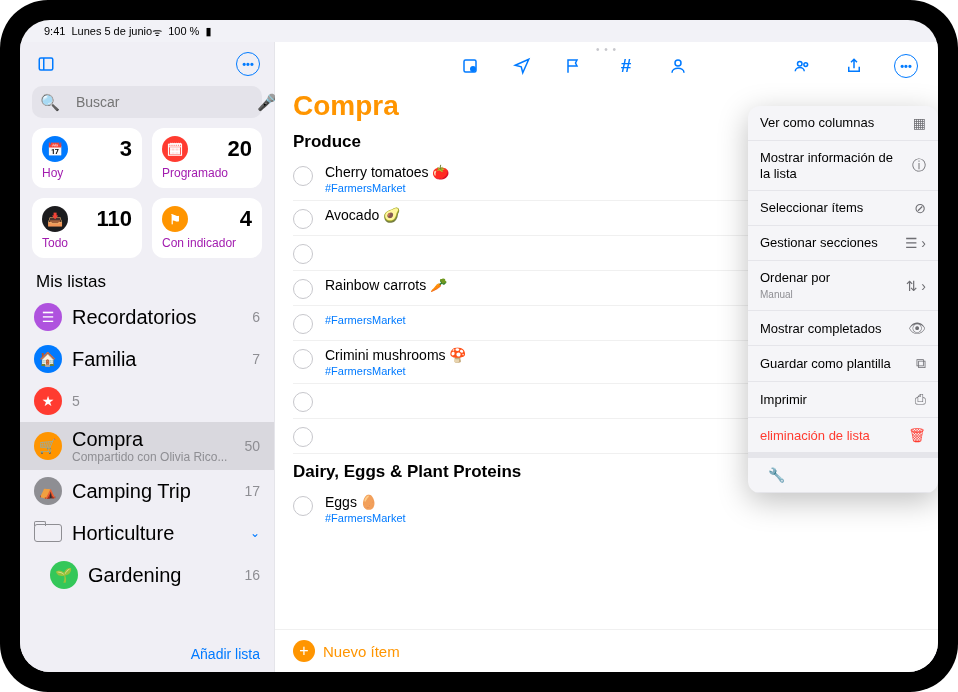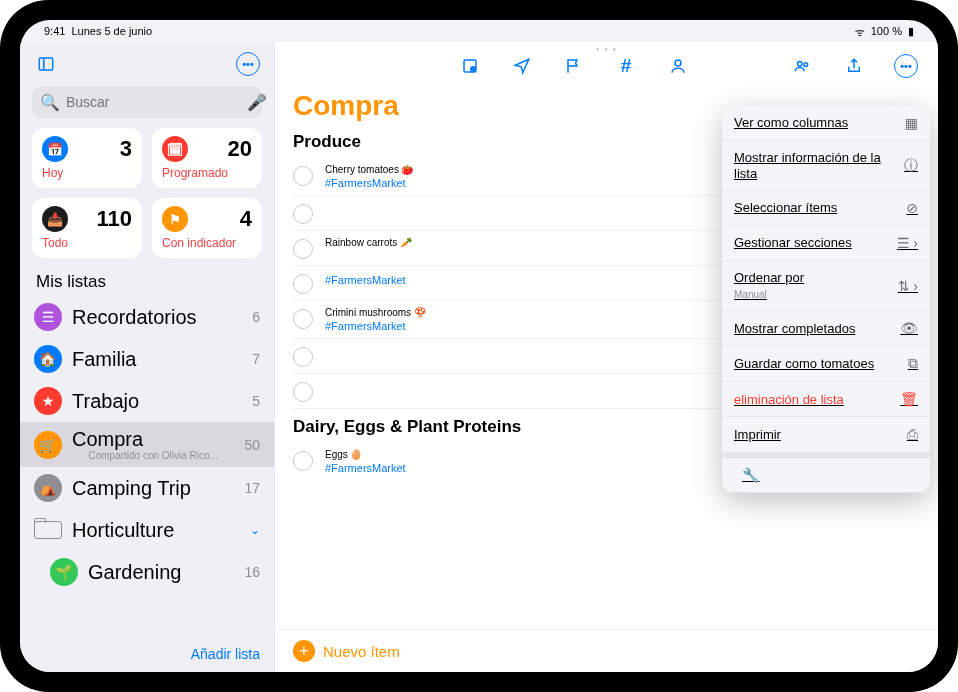--- a/index.html
+++ b/index.html
@@ -1,64 +1,64 @@
 <!DOCTYPE html>
 <html><head>
 <meta charset="utf-8">
 <style>
 * { margin: 0; padding: 0; box-sizing: border-box; font-family: -apple-system, BlinkMacSystemFont, 'Segoe UI', Helvetica, Arial, sans-serif; }
 body { background: #fff; display: flex; justify-content: center; align-items: center; min-height: 692px; }
 .device { width: 958px; height: 692px; background: #000; border-radius: 48px; padding: 20px; position: relative; }
 .screen { width: 100%; height: 100%; background: #f2f2f7; border-radius: 30px; overflow: hidden; position: relative; display: flex; flex-direction: column; }
-.status-bar { height: 22px; display: flex; justify-content: space-between; align-items: center; padding: 0 24px; font-size: 11px; color: #000; }
+.status-bar { height: 22px; display: flex; justify-content: flex-start; align-items: center; padding: 0 24px; font-size: 11px; color: #000; }
 .status-left { display:flex; gap:6px; align-items:center;}
 .status-right { display:flex; gap:6px; align-items:center;}
 .pill { width: 48px; height: 5px; background:#000; border-radius: 3px; position:absolute; left:50%; top:24px; transform:translateX(-50%);}
 .app { flex:1; display:flex; overflow:hidden; }
 .sidebar { width: 255px; background:#f0eff5; display:flex; flex-direction:column; border-right:1px solid #e5e5ea; }
 .sidebar-top { display:flex; justify-content:space-between; padding: 8px 12px 4px; }
 .icon-btn { width:28px; height:28px; display:flex; align-items:center; justify-content:center; color:#007aff; font-size:18px; cursor:pointer; }
 .icon-circle { width:24px;height:24px;border:1.8px solid #007aff;border-radius:50%;display:flex;align-items:center;justify-content:center;font-size:11px;color:#007aff;font-weight:700;}
 .search-bar { margin: 4px 12px 10px; background:#e4e3ea; border-radius:10px; height:32px; display:flex; align-items:center; padding:0 8px; color:#8e8e93; }
-.search-bar input { border:none; background:transparent; flex:1; margin-left:6px; font-size:14px; outline:none; }
+.search-bar input { border:none; background:transparent; flex:1; margin-left:16px; font-size:14px; outline:none; }
 .smart-grid { display:grid; grid-template-columns:1fr 1fr; gap:10px; padding:0 12px; }
 .smart-card { background:#fff; border-radius:12px; padding:8px 10px; display:flex; flex-direction:column; position:relative; cursor:pointer; }
 .smart-card .top-row{display:flex;justify-content:space-between;align-items:center;}
 .smart-icon { width:26px;height:26px;border-radius:50%;display:flex;align-items:center;justify-content:center;color:#fff;font-size:13px;font-weight:600;}
 .smart-count { font-size:22px; font-weight:700; }
-.smart-label { font-size:12px; color:#ef4444; margin-top:4px; }
+.smart-label { font-size:12px; color:#a21caf; margin-top:4px; }
 .mylists-h { font-size:17px; font-weight:400; padding: 14px 16px 4px; }
 .mylists { flex:1; overflow-y:auto; }
 .list-row { display:flex; align-items:center; padding:6px 14px; gap:10px; cursor:pointer; min-height:42px; }
 .list-row.selected { background:#d9d8de; }
 .list-icon { width:28px;height:28px;border-radius:50%;display:flex;align-items:center;justify-content:center;color:#fff;font-size:14px;}
 .list-name { flex:1; font-size:20px; }
-.list-sub { font-size:10px; color:#8e8e93; display:block; margin-top:-1px;text-align:center;}
+.list-sub { font-size:12px; color:#8e8e93; display:block; margin-top:-1px;}
 .list-count { font-size:14px; color:#8e8e93; }
 .folder-icon{width:28px;height:18px;border:1.5px solid #8e8e93;border-radius:3px;position:relative;}
 .folder-icon::before{content:'';position:absolute;top:-4px;left:-1.5px;width:10px;height:4px;border:1.5px solid #8e8e93;border-bottom:none;border-radius:2px 2px 0 0;}
 .chevron{color:#007aff;font-size:12px;}
 .sidebar-footer { padding:10px 14px; text-align:right; font-size:14px; color:#007aff; font-weight:500; cursor:pointer; }
 .main { flex:1; background:#fff; display:flex; flex-direction:column; position:relative; }
 .dots{position:absolute;top:2px;left:50%;transform:translateX(-50%);color:#c7c7cc;font-size:10px;letter-spacing:1px;}
 .toolbar { display:flex; justify-content:flex-end; gap:24px; padding:10px 18px 6px; }
 .toolbar .icon-btn{font-size:19px;}
 .content { flex:1; overflow-y:auto; padding: 4px 18px 0; }
 .title { font-size:28px; font-weight:700; color:#ff9500; margin-bottom:10px; }
 .section-h { font-size:17px; font-weight:700; margin:8px 0 6px; display:flex; justify-content:space-between; align-items:center; }
 .reminder { display:flex; align-items:flex-start; gap:12px; padding:6px 0; border-bottom:1px solid #f0f0f0; }
 .reminder:last-child{border-bottom:none;}
 .circle { width:20px; height:20px; border:1.5px solid #c7c7cc; border-radius:50%; margin-top:2px; flex-shrink:0; cursor:pointer; }
 .r-body { flex:1; }
-.r-title { font-size:10px; }
+.r-title { font-size:14px; }
 .r-tag { font-size:11px; color:#007aff; margin-top:2px; }
 .r-thumb{width:28px;height:28px;background:linear-gradient(135deg,#8b7355,#5a4a3a);border-radius:4px;margin-top:3px;display:inline-block;}
 .main-footer { padding:10px 18px; display:flex; align-items:center; gap:8px; color:#ff9500; font-size:15px; font-weight:500; cursor:pointer; border-top:1px solid #f0f0f0; }
 .plus-circ{width:22px;height:22px;background:#ff9500;border-radius:50%;color:#fff;display:flex;align-items:center;justify-content:center;font-size:16px;}
-.popover { position:absolute; right:8px; top:64px; width:208px; background:#f5f5f8; border-radius:12px; box-shadow:0 8px 30px rgba(0,0,0,.25); overflow:hidden; z-index:10; font-size:13px;text-decoration:underline; }
+.popover { position:absolute; right:0; top:64px; width:190px; background:#f5f5f8; border-radius:12px; box-shadow:0 8px 30px rgba(0,0,0,.25); overflow:hidden; z-index:10; font-size:13px; }
 .pop-item { display:flex; justify-content:space-between; align-items:center; padding:9px 12px; border-bottom:1px solid #e5e5ea; cursor:pointer; }
 .pop-item .lbl{flex:1;line-height:1.2;}
 .pop-item .sub{font-size:10px;color:#8e8e93;}
 .pop-item .ic{color:#6e6e73;font-size:14px;margin-left:8px;}
 .pop-item.danger .lbl{color:#ff3b30;}
 .pop-item.danger .ic{color:#ff3b30;}
 .pop-sep{height:5px;background:#e5e5ea;}
 .svg-ic{width:18px;height:18px;}
 .sect-chev{color:#ff9500;font-size:12px;}
 </style>
@@ -138,21 +138,20 @@
           <div class="list-name">Recordatorios</div>
           <div class="list-count">6</div>
         </div>
         <div class="list-row">
           <div class="list-icon" style="background:#007aff">🏠</div>
           <div class="list-name">Familia</div>
           <div class="list-count">7</div>
         </div>
         <div class="list-row">
           <div class="list-icon" style="background:#ff3b30">★</div>
-          <div class="list-name">Trabajo</div>
           <div class="list-count">5</div>
         </div>
         <div class="list-row selected">
           <div class="list-icon" style="background:#ff9500">🛒</div>
           <div style="flex:1">
             <div class="list-name">Compra</div>
             <span class="list-sub">Compartido con Olivia Rico...</span>
           </div>
           <div class="list-count">50</div>
         </div>
@@ -229,20 +228,26 @@
 
         <div class="reminder">
           <div class="circle"></div>
           <div class="r-body">
                 <div class="r-title">Cherry tomatoes 🍅</div>
                 <div class="r-tag">#FarmersMarket</div>
               </div>
         </div>
         <div class="reminder">
           <div class="circle"></div>
+          <div class="r-body">
+                <div class="r-title">Avocado 🥑</div>
+              </div>
+        </div>
+        <div class="reminder">
+          <div class="circle"></div>
         </div>
         <div class="reminder">
           <div class="circle"></div>
           <div class="r-body">
                 <div class="r-title">Rainbow carrots 🥕</div>
               </div>
         </div>
         <div class="reminder">
           <div class="circle"></div>
           <div class="r-body">
@@ -301,30 +306,30 @@
             </div>
         <div class="pop-item">
               <div class="lbl"><span>Ordenar por</span><br><span class="sub">Manual</span></div>
               <span class="ic">⇅ ›</span>
             </div>
         <div class="pop-item">
               <span class="lbl">Mostrar completados</span>
               <span class="ic">👁</span>
             </div>
         <div class="pop-item">
-              <span class="lbl">Guardar como tomatoes</span>
+              <span class="lbl">Guardar como plantilla</span>
               <span class="ic">⧉</span>
+            </div>
+        <div class="pop-item">
+              <span class="lbl">Imprimir</span>
+              <span class="ic">⎙</span>
             </div>
         <div class="pop-item danger">
               <span class="lbl">eliminación de lista</span>
               <span class="ic">🗑</span>
-            </div>
-        <div class="pop-item">
-              <span class="lbl">Imprimir</span>
-              <span class="ic">⎙</span>
             </div>
         <div class="pop-sep"></div>
         <div class="pop-item">
               <span class="ic">🔧</span>
             </div>
       </div>
     </div>
   </div>
 </div>
 </div>

